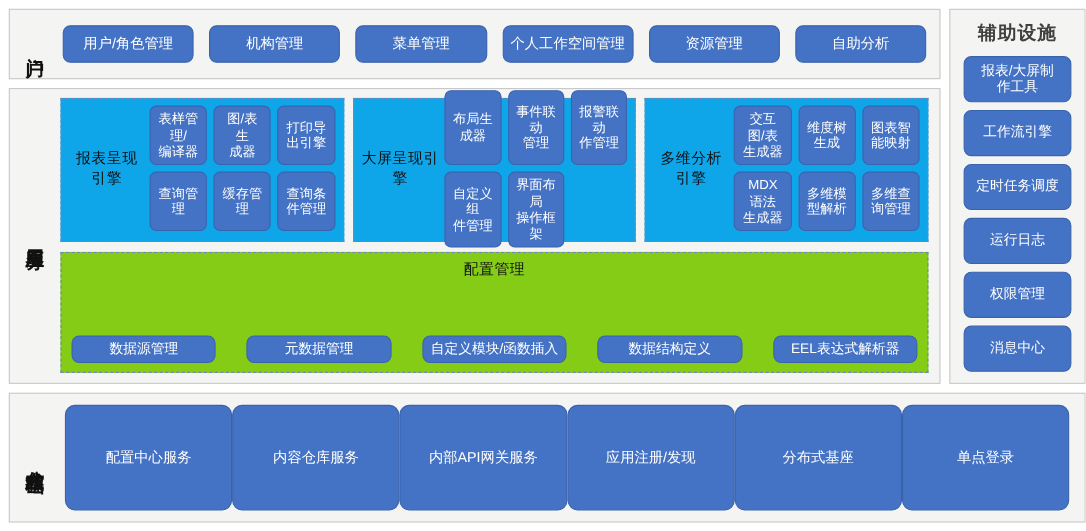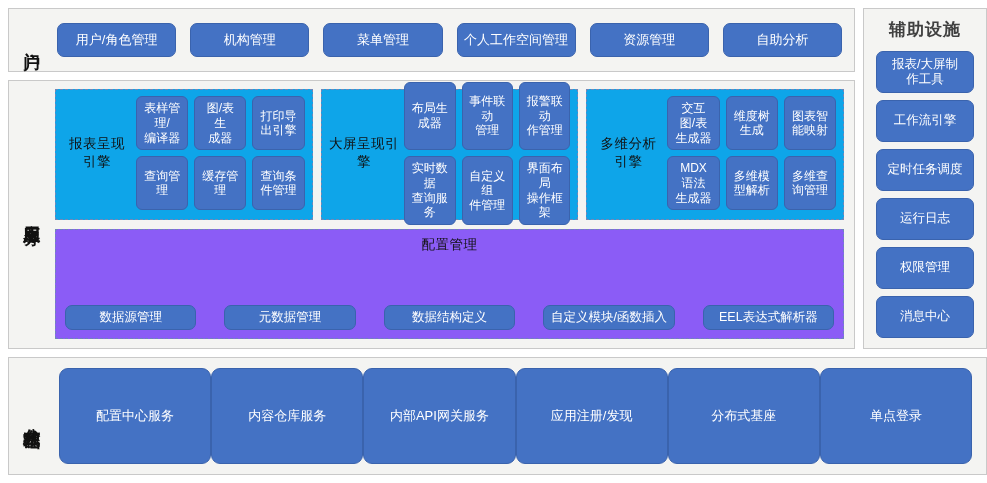--- a/index.html
+++ b/index.html
@@ -153,21 +153,21 @@
   }
 
   .engine-grid .pill {
     font-size: 12px;
     border-radius: 6px;
   }
 
   
   .configmgmt {
     border: 1px dashed #6f87b8;
-    background: #8b5cf6;
+    background: #84cc16;
     padding: 5px 9px 8px 9px;
     display: flex;
     flex-direction: column;
     gap: 5px;
     flex: 0 0 72px;
   }
 
   .config-row {
     flex: 1 1 auto;
     display: flex;
@@ -276,22 +276,20 @@
 
             <div class="engine">
               <div class="engine-title">大屏呈现引擎</div>
               <div class="engine-grid">
                 <div class="pill">布局生
 成器</div>
                 <div class="pill">事件联动
 管理</div>
                 <div class="pill">报警联动
 作管理</div>
-                <div class="pill">实时数据
-查询服务</div>
                 <div class="pill">自定义组
 件管理</div>
                 <div class="pill">界面布局
 操作框架</div>
               </div>
             </div>
 
             <div class="engine">
               <div class="engine-title">多维分析引擎</div>
               <div class="engine-grid">
@@ -310,22 +308,22 @@
               </div>
             </div>
 
           </div>
 
           <div class="configmgmt">
             <div class="engine-title">配置管理</div>
             <div class="config-row">
               <div class="pill">数据源管理</div>
               <div class="pill">元数据管理</div>
+              <div class="pill">自定义模块/函数插入</div>
               <div class="pill">数据结构定义</div>
-              <div class="pill">自定义模块/函数插入</div>
               <div class="pill">EEL表达式解析器</div>
             </div>
           </div>
 
         </div>
       </div>
 
     </div>
 
     <div class="aux">

